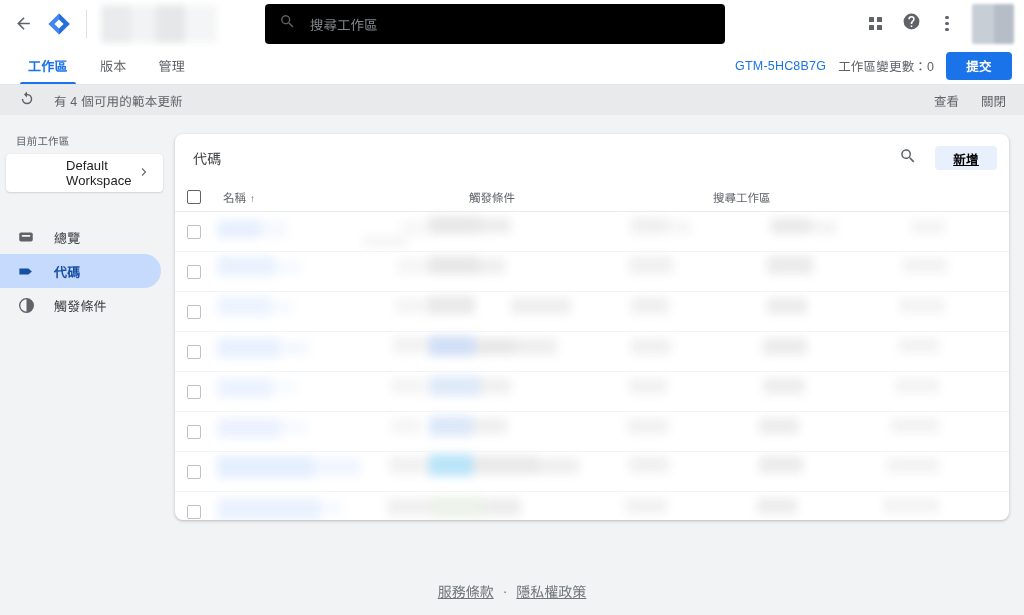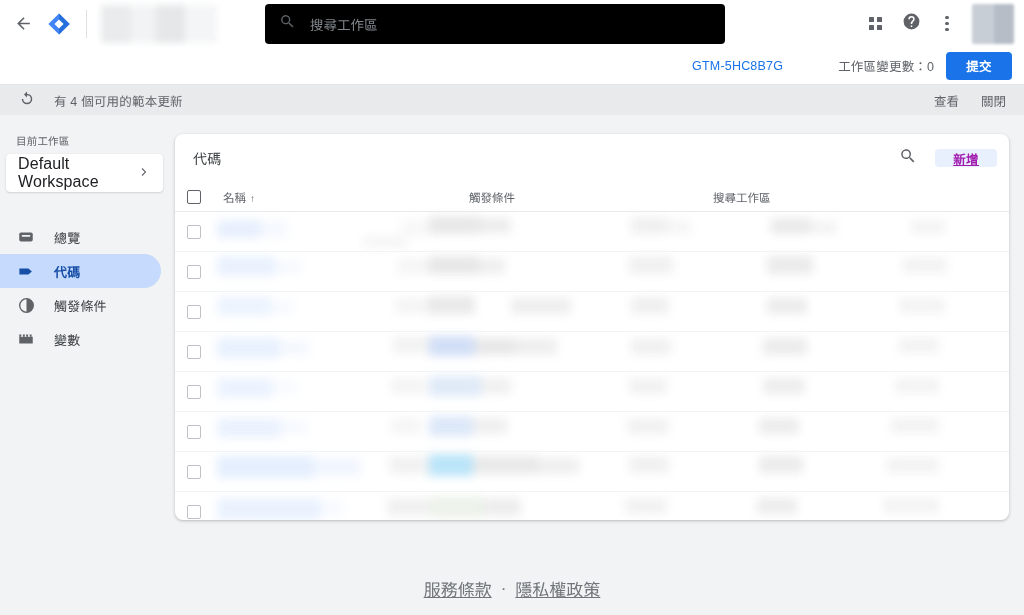--- a/index.html
+++ b/index.html
@@ -76,21 +76,21 @@
   }
   .tab.active { color: #1a73e8; font-weight: 600; }
   .tab.active::after {
     content: ""; position: absolute; left: 8px; right: 8px; bottom: 0; height: 2.5px;
     background: #1a73e8; border-radius: 2px 2px 0 0;
   }
   .tabrow-right {
     margin-left: auto; display: flex; align-items: center; gap: 12px; padding-right: 12px;
   }
   .ws-id { font-size: 12.5px; color: #1a73e8; cursor: pointer; letter-spacing: .2px; }
-  .ws-changes { font-size: 12.5px; color: #5f6368; letter-spacing: .2px; margin-left: 43px; }
+  .ws-changes { font-size: 12.5px; color: #5f6368; letter-spacing: .2px; }
   .btn-preview-holder { position: relative; padding: 5px; }
   .btn-preview-holder::before {
     content: ""; position: absolute; left: 0; top: 0; right: 0; bottom: 0;
     border: 2.5px solid #ea4a2a; border-radius: 3px; pointer-events: none;
   }
   .btn {
     height: 28px; padding: 0 20px; border-radius: 4px; font-size: 12.5px;
     display: flex; align-items: center; justify-content: center; cursor: pointer;
     border: none; font-weight: 600; letter-spacing: .4px;
     font-family: inherit;
@@ -113,21 +113,21 @@
   .sidebar {
     position: absolute; left: 0; top: 115px; width: 175px; height: 500px;
     background: #f1f3f4; padding-top: 18px;
   }
   .ws-label { font-size: 10.5px; color: #5f6368; padding-left: 16px; margin-bottom: 6px; letter-spacing: .2px; }
   .ws-card {
     margin: 0 12px 0 6px; height: 38px; background: #ffffff; border-radius: 4px;
     box-shadow: 0 1px 2px rgba(60,64,67,.16), 0 0 1px rgba(60,64,67,.12);
     display: flex; align-items: center; padding: 0 12px; cursor: pointer;
   }
-  .ws-card-name { font-size: 16px; color: #202124; letter-spacing: .1px; }
+  .ws-card-name { font-size: 13px; color: #202124; letter-spacing: .1px; margin-left: 48px; }
   .ws-card-chev { margin-left: auto; color: #5f6368; font-size: 13px; }
   .navlist { margin-top: 28px; }
   .navitem {
     height: 34px; display: flex; align-items: center; gap: 18px;
     padding-left: 16px; margin-right: 14px; border-radius: 0 17px 17px 0;
     cursor: pointer; color: #3c4043;
   }
   .navitem .lbl { font-size: 13px; letter-spacing: .2px; }
   .navitem.active { background: #c5dafc; color: #1a3d8f; }
   .navitem.active .lbl { color: #174ea6; font-weight: 600; }
@@ -137,21 +137,21 @@
   .card {
     position: absolute; left: 175px; top: 134px; width: 834px; height: 386px;
     background: #ffffff; border-radius: 8px;
     box-shadow: 0 1px 2px rgba(60,64,67,.18), 0 1px 3px 1px rgba(60,64,67,.10);
     overflow: hidden;
   }
   .card-head { height: 48px; display: flex; align-items: center; padding: 0 12px 0 18px; }
   .card-title { font-size: 14px; color: #3c4043; letter-spacing: .3px; }
   .card-head-right { margin-left: auto; display: flex; align-items: center; gap: 10px; }
   .btn-add {
-    height: 18px; padding: 0 18px; border-radius: 4px; background: #e8f0fe; color: #a21caf;
+    height: 24px; padding: 0 18px; border-radius: 4px; background: #e8f0fe; color: #000000;
     font-size: 12.5px; font-weight: 600; display: flex; align-items: center; cursor: pointer;
     letter-spacing: .4px;
     text-decoration: underline;
   }
   .tbl-head {
     height: 30px; display: flex; align-items: center; border-bottom: 1px solid #e8eaed;
     padding-left: 12px; color: #5f6368; font-size: 11.5px;
   }
   .col-cb { width: 36px; display: flex; align-items: center; }
   .col-name { width: 246px; }
@@ -179,21 +179,21 @@
   }
   .px { position: absolute; border-radius: 1px; }
 
   
   .footer {
     position: absolute; left: 0; bottom: 14px; width: 1024px;
     display: flex; align-items: center; justify-content: center; gap: 9px;
     filter: blur(.4px);
   }
   .footer a, .footer span.sep {
-    font-size: 17px; color: #70757a; text-decoration: none;
+    font-size: 14px; color: #70757a; text-decoration: none;
   }
   .footer a { text-decoration: underline; cursor: pointer; }
   .footer span.sep { text-decoration: none; }
 </style>
 </head>
 <body>
 
 <div id="app">
 
   <div class="topbar">
@@ -250,20 +250,31 @@
           <i></i>
             <i></i>
             <i></i>
         </span>
       </div>
       <div class="avatar-blur"></div>
     </div>
   </div>
 
   <div class="tabrow">
+    <div class="tabs">
+      <div class="tab active">
+        <span>工作區</span>
+      </div>
+      <div class="tab">
+        <span>版本</span>
+      </div>
+      <div class="tab">
+        <span>管理</span>
+      </div>
+    </div>
 
     <div class="tabrow-right">
       <span class="ws-id">GTM-5HC8B7G</span>
       <span class="ws-changes">工作區變更數：0</span>
       <button class="btn btn-submit">提交</button>
     </div>
   </div>
 
   <div class="notifbar">
     <span class="notif-ico">
@@ -313,32 +324,20 @@
       <div class="navitem">
         <span class="nav-ico">
           <svg width="19" height="19" viewBox="0 0 24 24">
             <circle cx="12" cy="12" r="8.6" fill="none" stroke="#5f6368" stroke-width="1.7"></circle>
             <path d="M12 3.4a8.6 8.6 0 0 1 0 17.2z" fill="#5f6368"></path>
           </svg>
         </span>
         <span class="lbl">觸發條件</span>
       </div>
 
-      <div class="navitem">
-        <span class="nav-ico">
-          <svg width="18" height="18" viewBox="0 0 24 24">
-            <path d="M3 9h18v9H3z" fill="#5f6368"></path>
-            <path d="M3 9V6h3v3zm4.5 0V6h3v3zm4.5 0V6h3v3zm4.5 0V6h3v3z" fill="#5f6368"></path>
-            <rect x="6" y="6" width="1.6" height="3.2" fill="#f1f3f4"></rect>
-            <rect x="10.6" y="6" width="1.6" height="3.2" fill="#f1f3f4"></rect>
-            <rect x="15.2" y="6" width="1.6" height="3.2" fill="#f1f3f4"></rect>
-          </svg>
-        </span>
-        <span class="lbl">變數</span>
-      </div>
 
 
 
     </div>
   </div>
 
   <div class="card">
 
     <div class="card-head">
       <span class="card-title">代碼</span>

